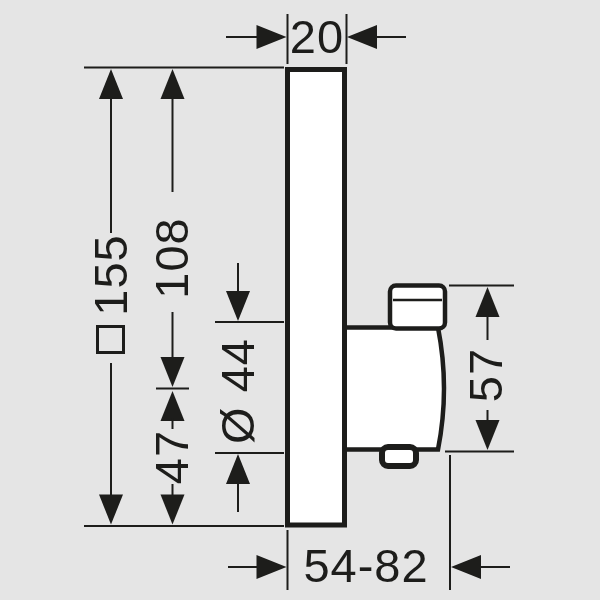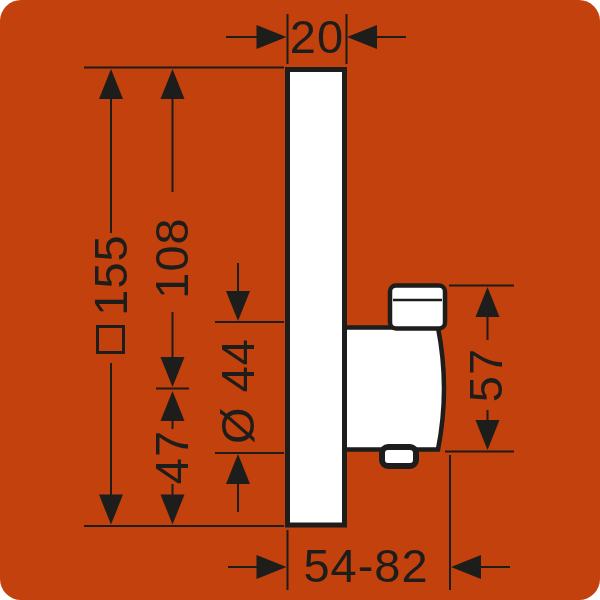--- a/index.html
+++ b/index.html
@@ -4,23 +4,22 @@
 <style>
   html, body {
     margin: 0;
     padding: 0;
     background: #ffffff;
   }
   .stage {
     position: relative;
     width: 600px;
     height: 600px;
-    background: #c2410c;
+    background: #e5e5e5;
     overflow: hidden;
-    border-radius: 21px;
   }
   svg {
     display: block;
   }
   .thin  { stroke: #1d1d1b; stroke-width: 2;   fill: none; }
   .thick { stroke: #1d1d1b; stroke-width: 5;   fill: #ffffff; }
   .mid   { stroke: #1d1d1b; stroke-width: 4.5; fill: #ffffff; }
   .mid-open { stroke: #1d1d1b; stroke-width: 4.5; fill: #ffffff; }
   .inner { stroke: #1d1d1b; stroke-width: 2.5; fill: none; }
   .tab   { stroke: #1d1d1b; stroke-width: 6;   fill: #ffffff; }

